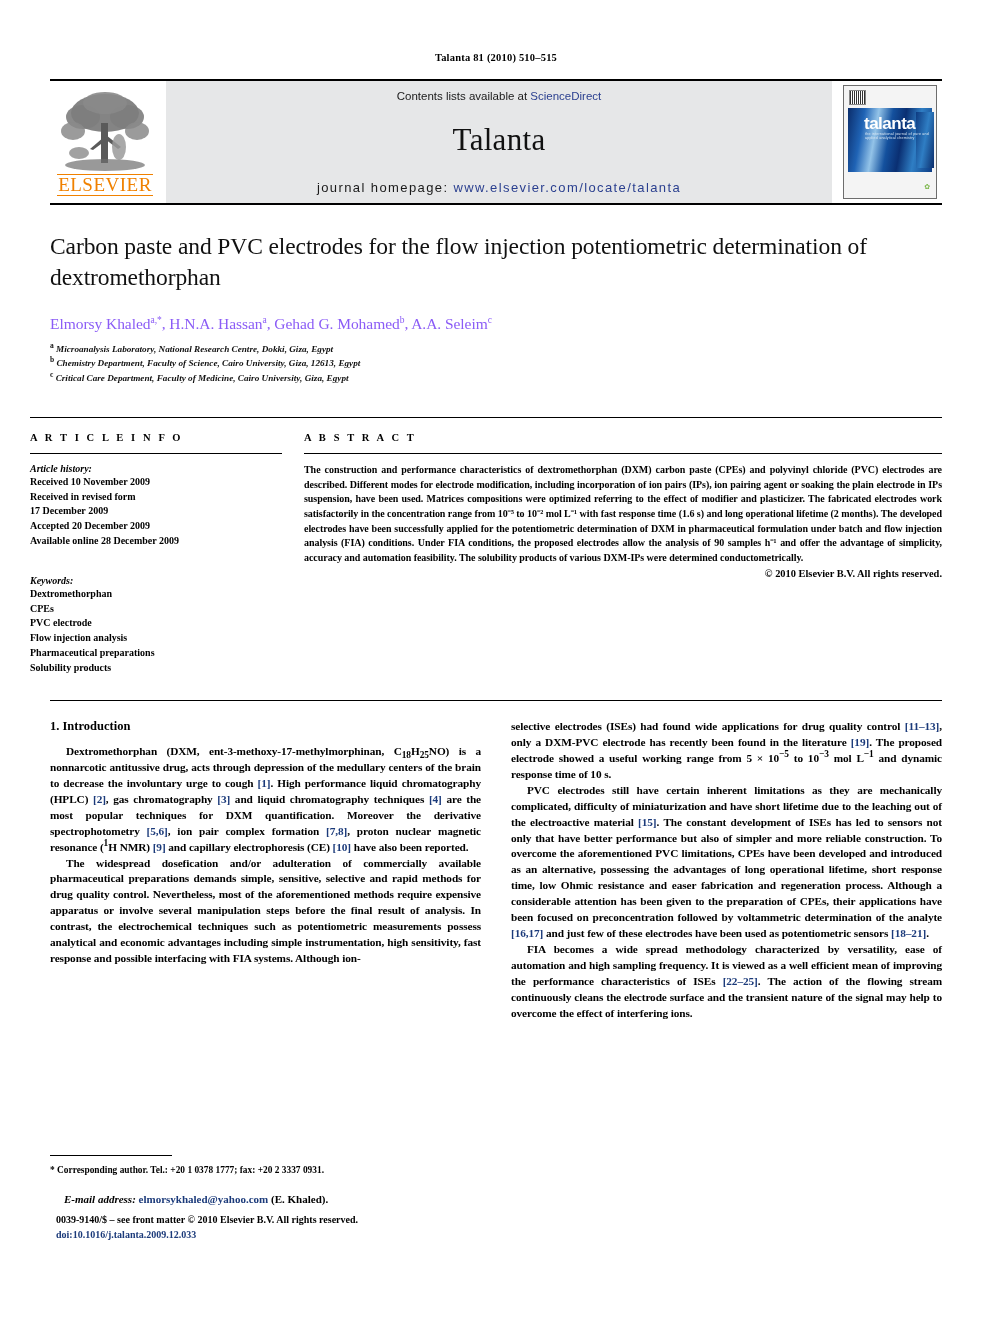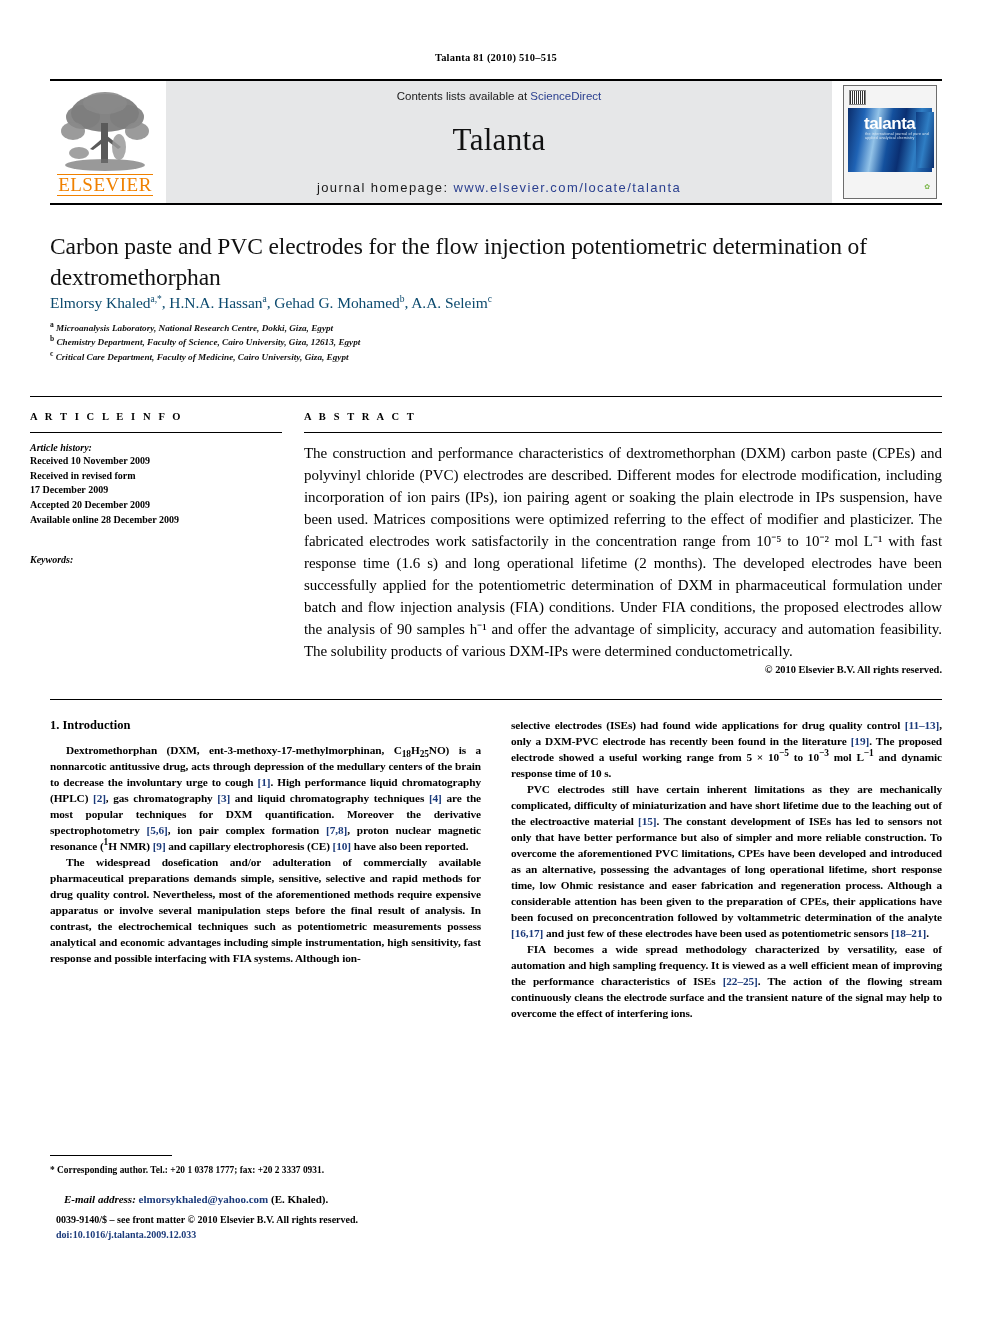--- a/index.html
+++ b/index.html
@@ -171,23 +171,23 @@
   }
   .article-title {
     font-size: 23.5px;
     line-height: 1.30;
     color: #111;
     font-weight: 400;
     margin: 0;
     letter-spacing: -0.1px;
   }
   .authors {
-    margin-top: 2px;
+    margin-top: 23px;
     font-size: 15.5px;
-    color: #0c4a6e;
+    color: #8b5cf6;
     letter-spacing: -0.05px;
   }
   .authors sup { font-size: 9.5px; }
   .affils {
     margin-top: 9px;
     font-size: 9.2px;
     font-style: italic;
     font-weight: bold;
     line-height: 1.55;
     color: #111;
@@ -226,24 +226,24 @@
     font-weight: bold;
     margin-bottom: 1px;
   }
   .info-list {
     font-size: 10px;
     line-height: 1.48;
     font-weight: bold;
   }
   .kw-block { margin-top: 26px; }
   .abstract-body {
-    font-size: 15px;
+    font-size: 10px;
     line-height: 1.47;
     text-align: justify;
-    font-weight: normal;
+    font-weight: bold;
     letter-spacing: -0.05px;
   }
   .copyright {
     text-align: right;
     font-size: 10.4px;
     font-weight: bold;
     margin-top: 2px;
   }
 
   
@@ -396,20 +396,28 @@
       <div class="info-list">
         <div>Received 10 November 2009</div>
         <div>Received in revised form</div>
         <div>17 December 2009</div>
         <div>Accepted 20 December 2009</div>
         <div>Available online 28 December 2009</div>
       </div>
 
       <div class="kw-block">
         <div class="info-label">Keywords:</div>
+        <div class="info-list">
+          <div>Dextromethorphan</div>
+          <div>CPEs</div>
+          <div>PVC electrode</div>
+          <div>Flow injection analysis</div>
+          <div>Pharmaceutical preparations</div>
+          <div>Solubility products</div>
+        </div>
       </div>
     </div>
 
     <div class="col-abstract">
       <div class="sec-head">A B S T R A C T</div>
       <div class="rule-thin"></div>
       <div class="abstract-body">The construction and performance characteristics of dextromethorphan (DXM) carbon paste (CPEs) and polyvinyl chloride (PVC) electrodes are described. Different modes for electrode modification, including incorporation of ion pairs (IPs), ion pairing agent or soaking the plain electrode in IPs suspension, have been used. Matrices compositions were optimized referring to the effect of modifier and plasticizer. The fabricated electrodes work satisfactorily in the concentration range from 10⁻⁵ to 10⁻² mol L⁻¹ with fast response time (1.6 s) and long operational lifetime (2 months). The developed electrodes have been successfully applied for the potentiometric determination of DXM in pharmaceutical formulation under batch and flow injection analysis (FIA) conditions. Under FIA conditions, the proposed electrodes allow the analysis of 90 samples h⁻¹ and offer the advantage of simplicity, accuracy and automation feasibility. The solubility products of various DXM-IPs were determined conductometrically.</div>
       <div class="copyright">© 2010 Elsevier B.V. All rights reserved.</div>
     </div>
   </div>

